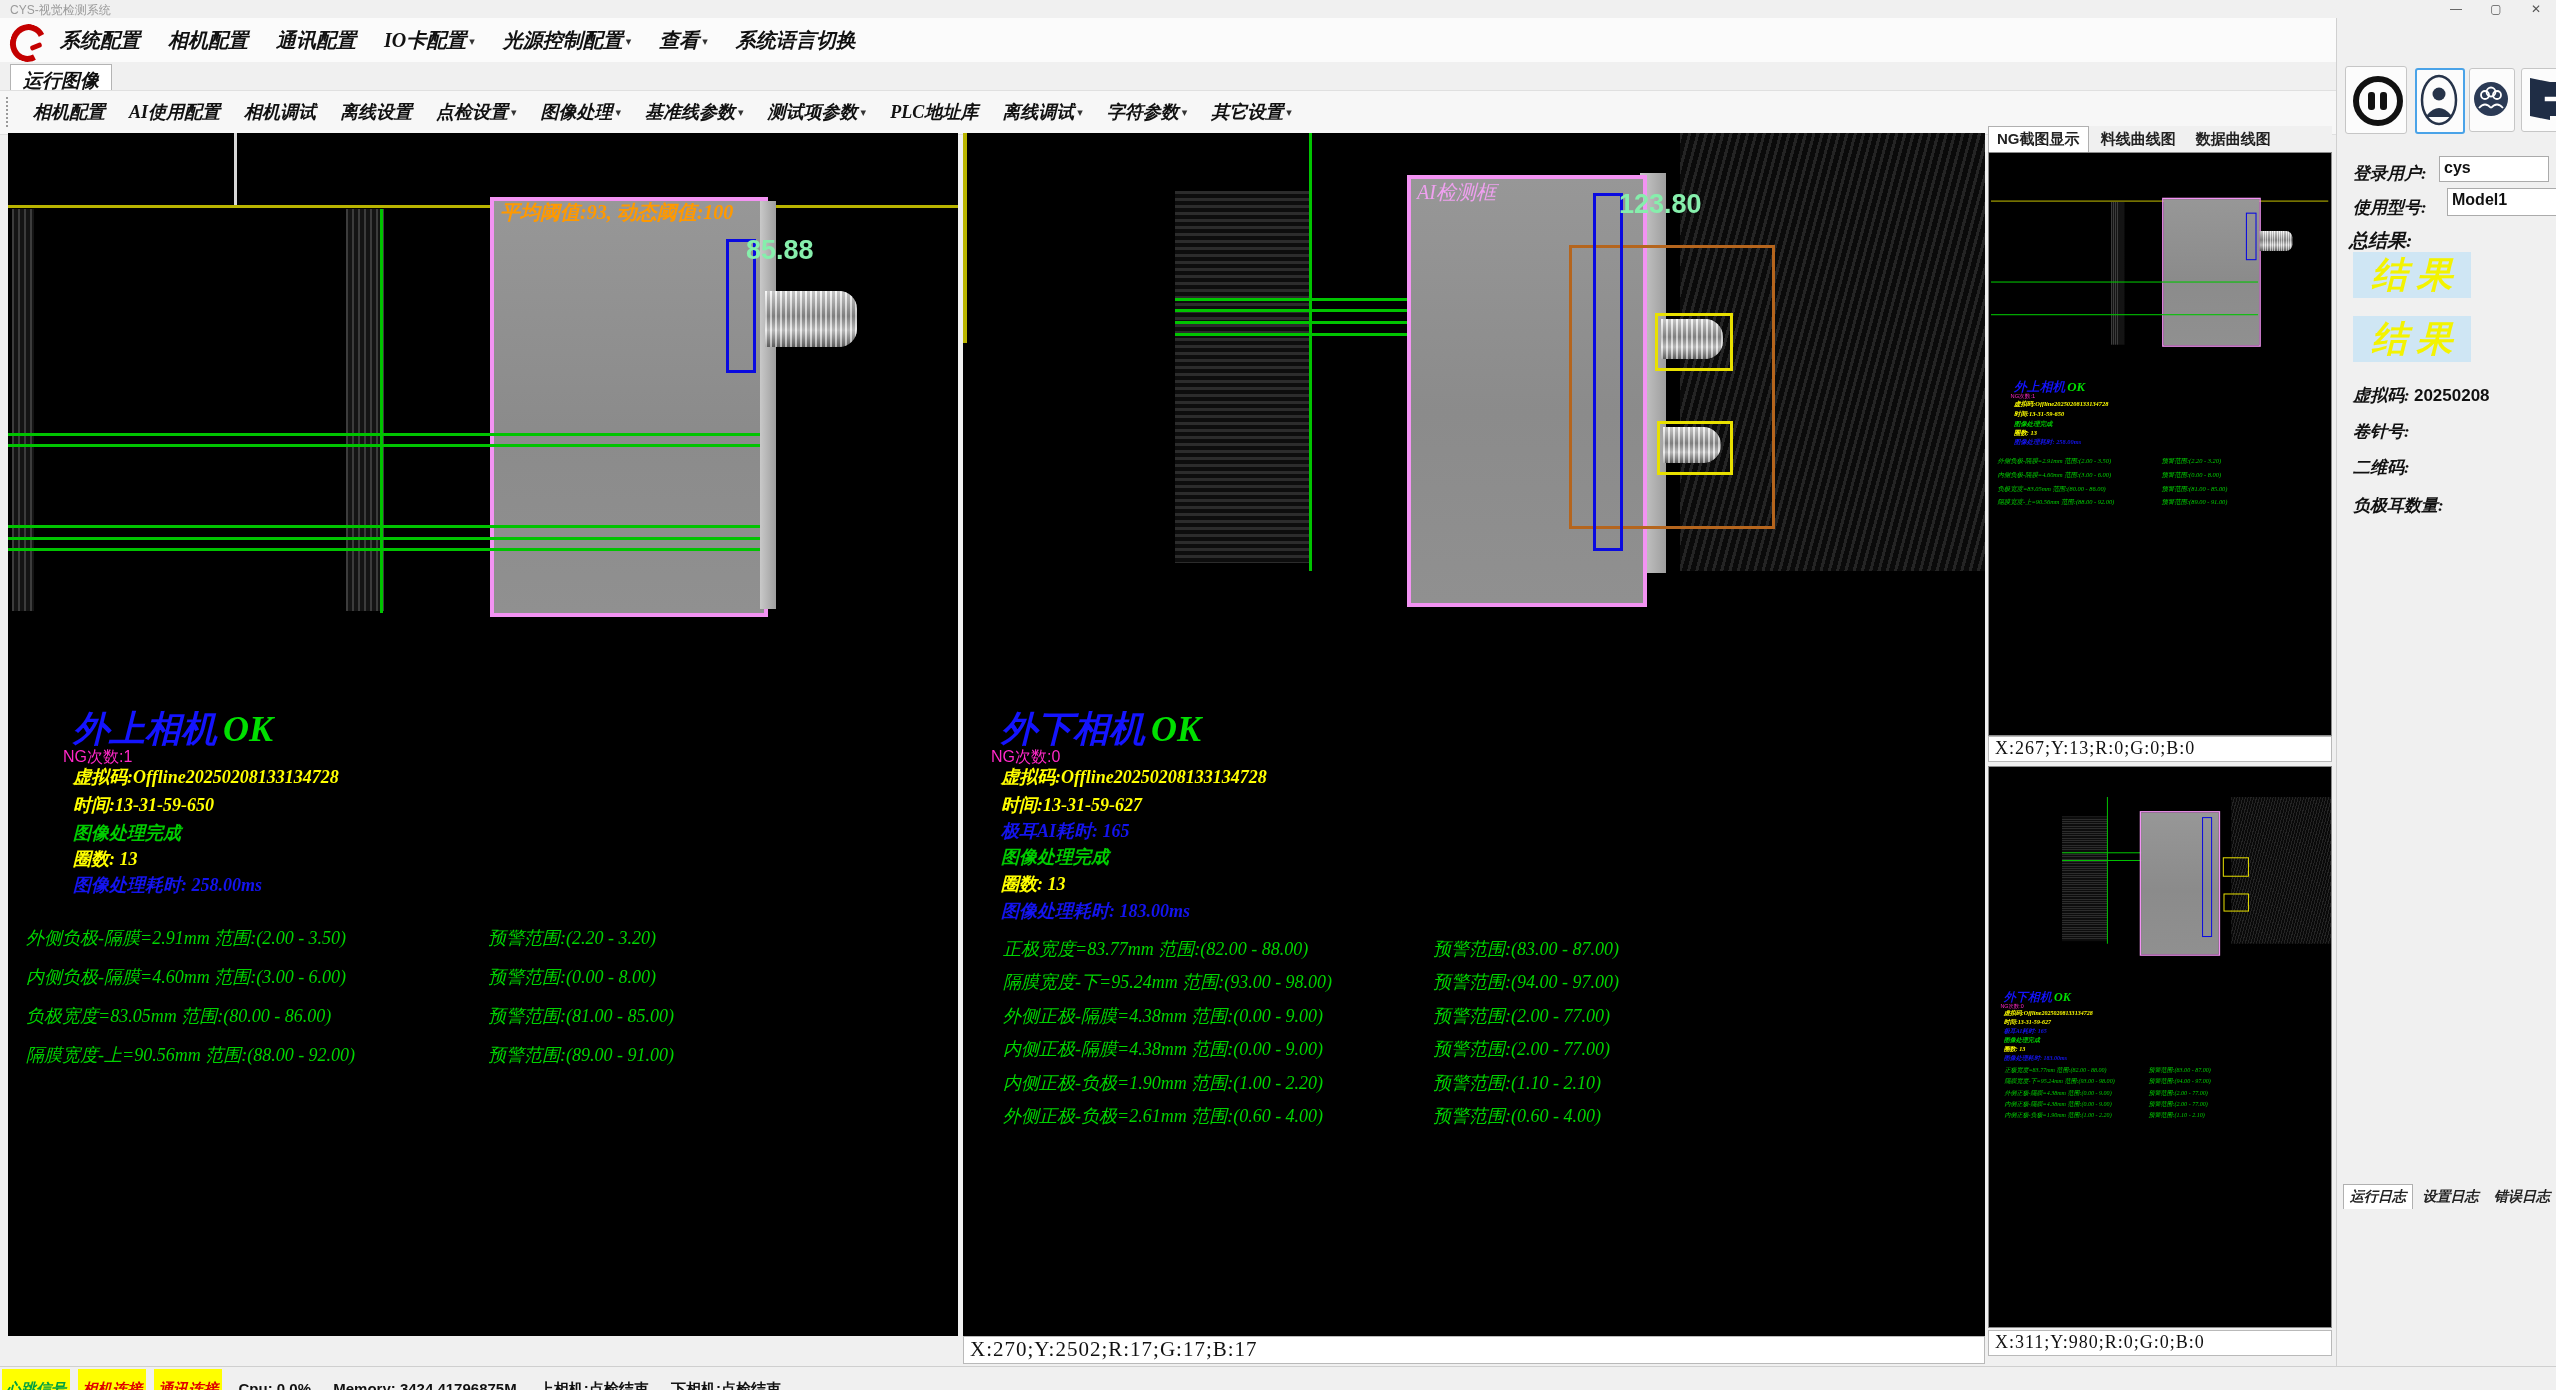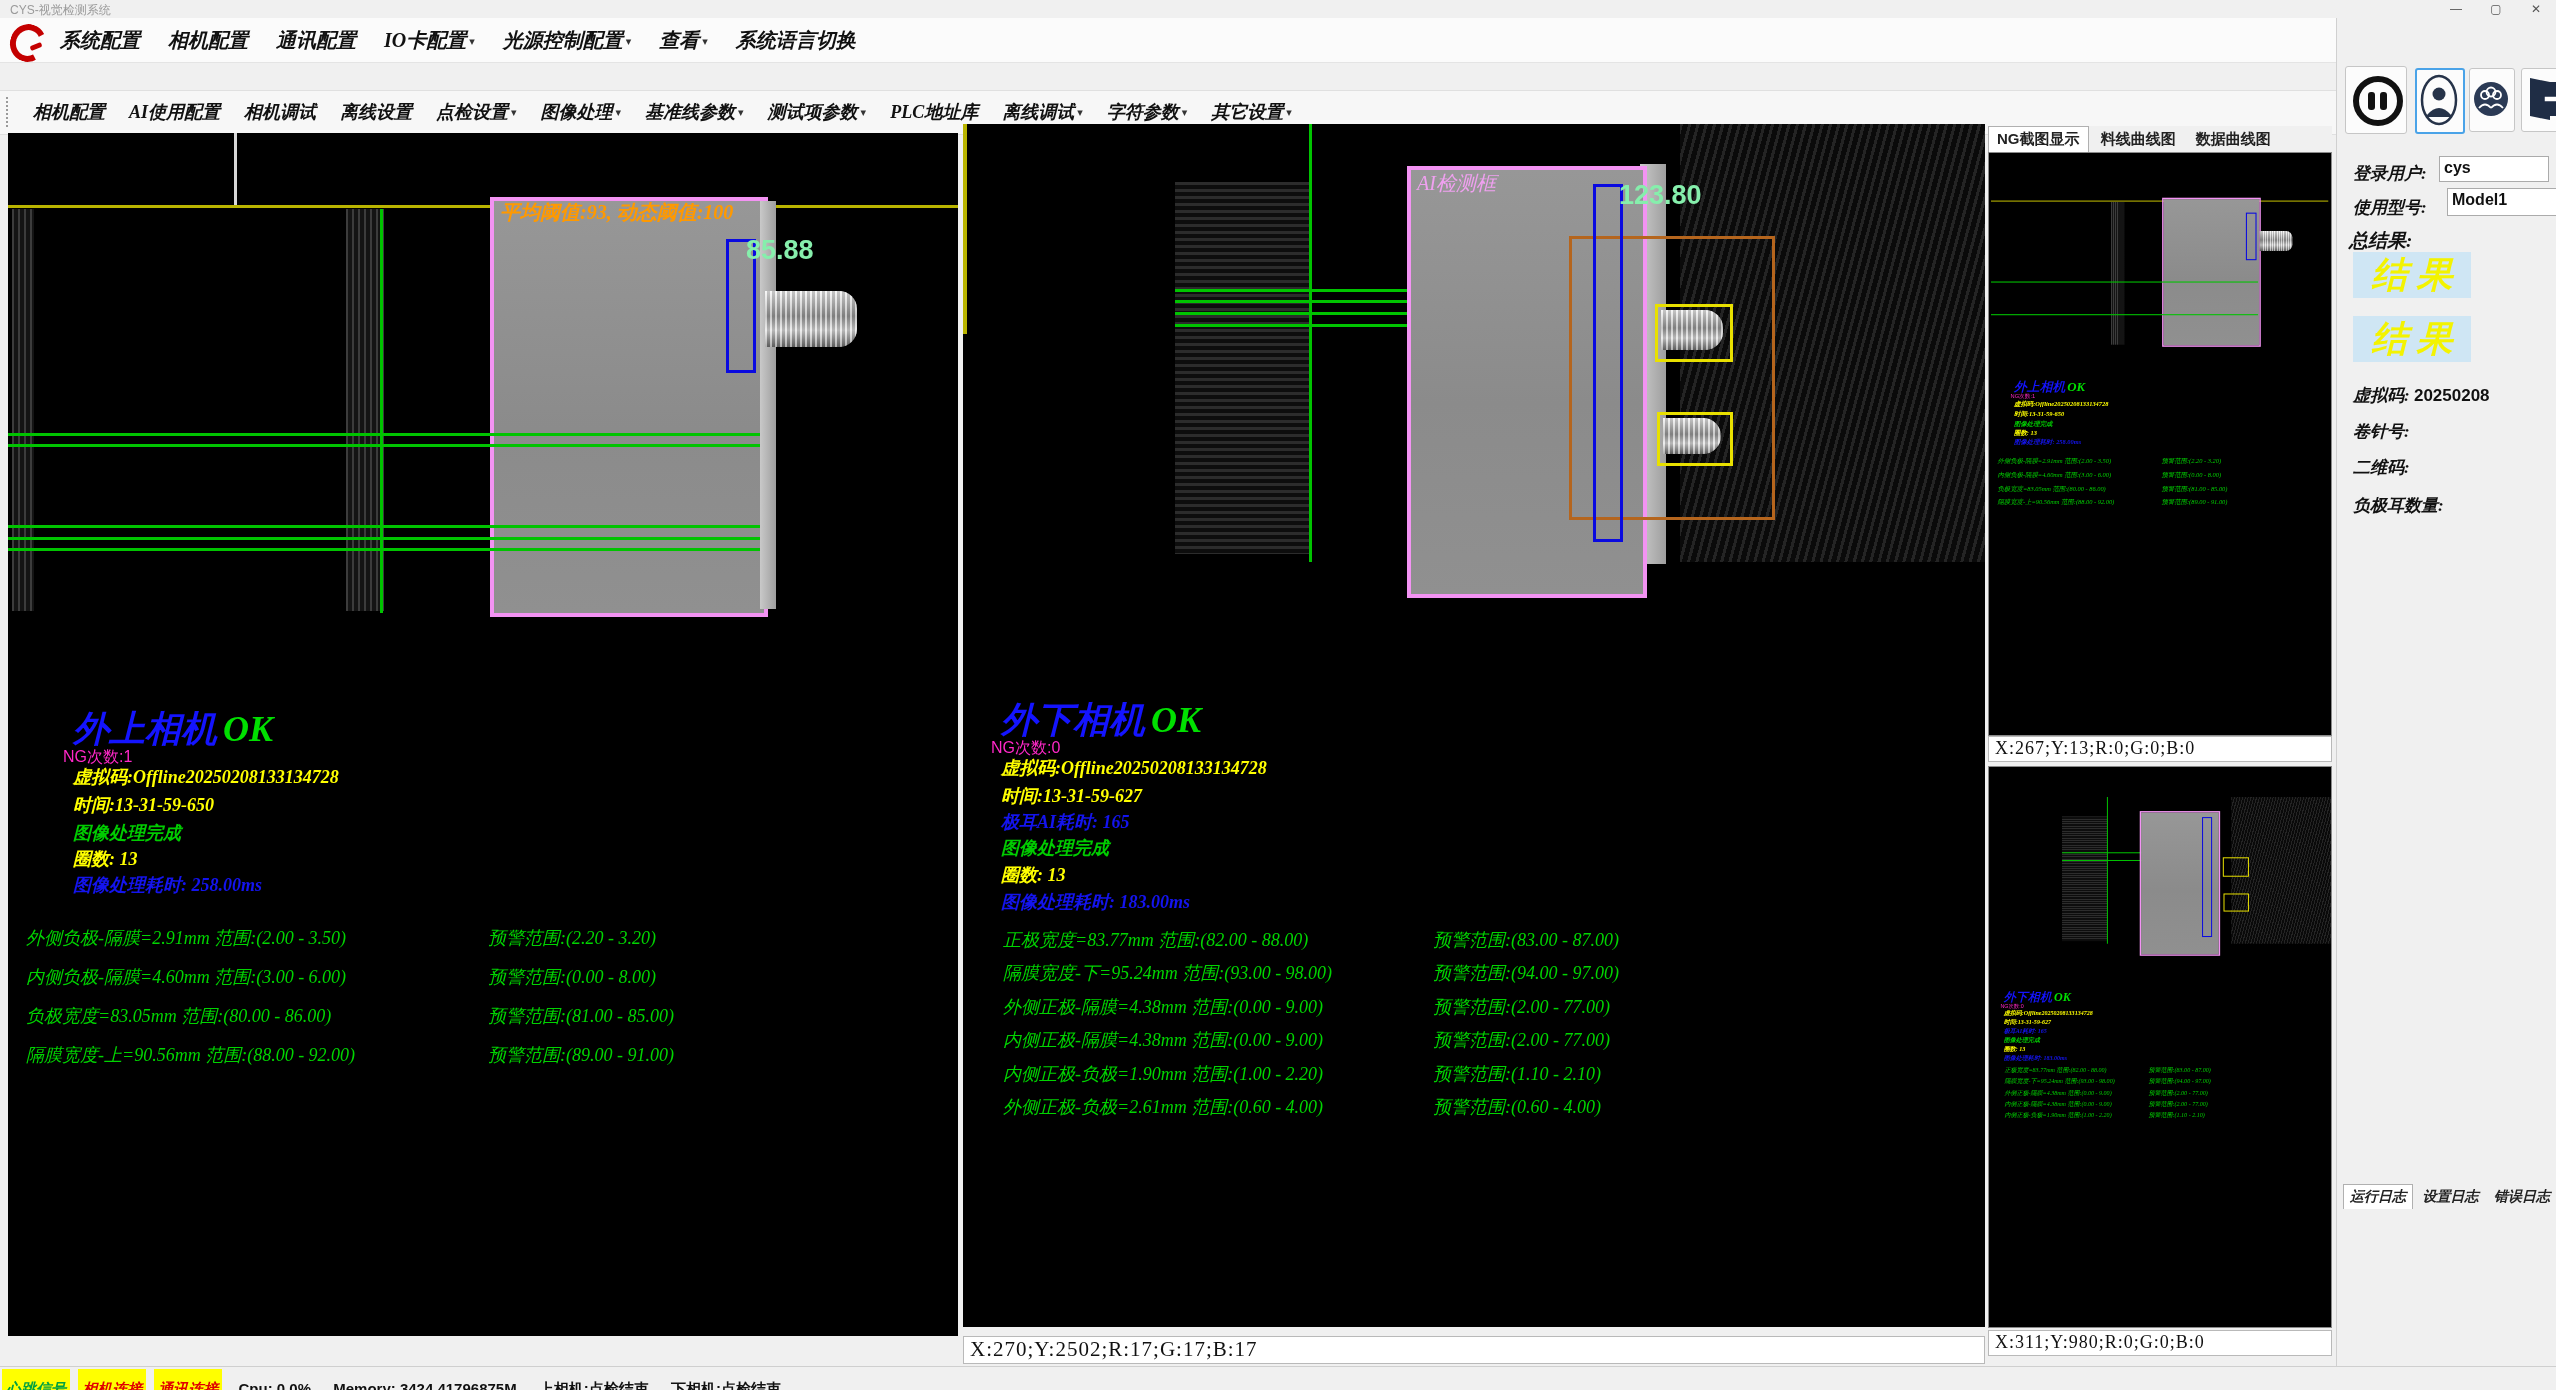--- a/index.html
+++ b/index.html
@@ -25,21 +25,21 @@
   .viewtab{position:absolute;left:10px;top:2px;padding:3px 12px;background:#fff;border:1px solid #b4b4b4;border-bottom:none;
            font-size:19px;font-weight:bold;color:#111;}
   .toolbar{left:0;top:90px;width:2556px;height:43px;background:#f7f7f7;border-top:1px solid #e0e0e0;border-bottom:1px solid #e0e0e0;}
   .grip{position:absolute;left:6px;top:6px;height:30px;width:0;border-left:2px dotted #9a9a9a;}
   .tool-row{position:absolute;left:26px;top:8px;white-space:nowrap;}
   .tool-item{display:inline-block;margin-right:6px;padding:1px 7px;font-size:18px;font-weight:bold;color:#111;cursor:default;}
 
   
   .panel{background:#000;overflow:hidden;}
   .lpanel{left:8px;top:133px;width:950px;height:1203px;}
-  .mpanel{left:963px;top:124px;width:1022px;height:1203px;}
+  .mpanel{left:963px;top:133px;width:1022px;height:1203px;}
   .yline{background:#b9b400;height:3px;}
   .gline{background:#00c400;height:3px;}
   .gvline{background:#00c400;width:3px;}
   .pillar{background:repeating-linear-gradient(90deg,#3c3c3c 0 2px,#141414 2px 6px);}
   .hstripe{background:repeating-linear-gradient(180deg,#2c2c2c 0 3px,#0d0d0d 3px 7px);}
   .diag{background:repeating-linear-gradient(105deg,#242424 0 3px,#0a0a0a 3px 8px);}
   .film{background:linear-gradient(180deg,#979797,#8b8b8b 55%,#909090);}
   .pinkbox{border:4px solid #f393f3;}
   .bluerect{border:3px solid #0a0ae0;}
   .orangerect{border:3px solid #b5651d;}
@@ -109,20 +109,23 @@
       <span class="menu-item"><span>系统配置</span></span>
       <span class="menu-item"><span>相机配置</span></span>
       <span class="menu-item"><span>通讯配置</span></span>
       <span class="menu-item"><span>IO卡配置</span><span class="arr">▾</span></span>
       <span class="menu-item"><span>光源控制配置</span><span class="arr">▾</span></span>
       <span class="menu-item"><span>查看</span><span class="arr">▾</span></span>
       <span class="menu-item"><span>系统语言切换</span></span>
     </span>
   </div>
 
+  <div class="abs tabrow">
+    <span class="viewtab kai">运行图像</span>
+  </div>
 
   <div class="abs toolbar">
     <span class="grip"></span>
     <span class="tool-row kai">
       <span class="tool-item"><span>相机配置</span></span>
       <span class="tool-item"><span>AI使用配置</span></span>
       <span class="tool-item"><span>相机调试</span></span>
       <span class="tool-item"><span>离线设置</span></span>
       <span class="tool-item"><span>点检设置</span><span class="arr">▾</span></span>
       <span class="tool-item"><span>图像处理</span><span class="arr">▾</span></span>

